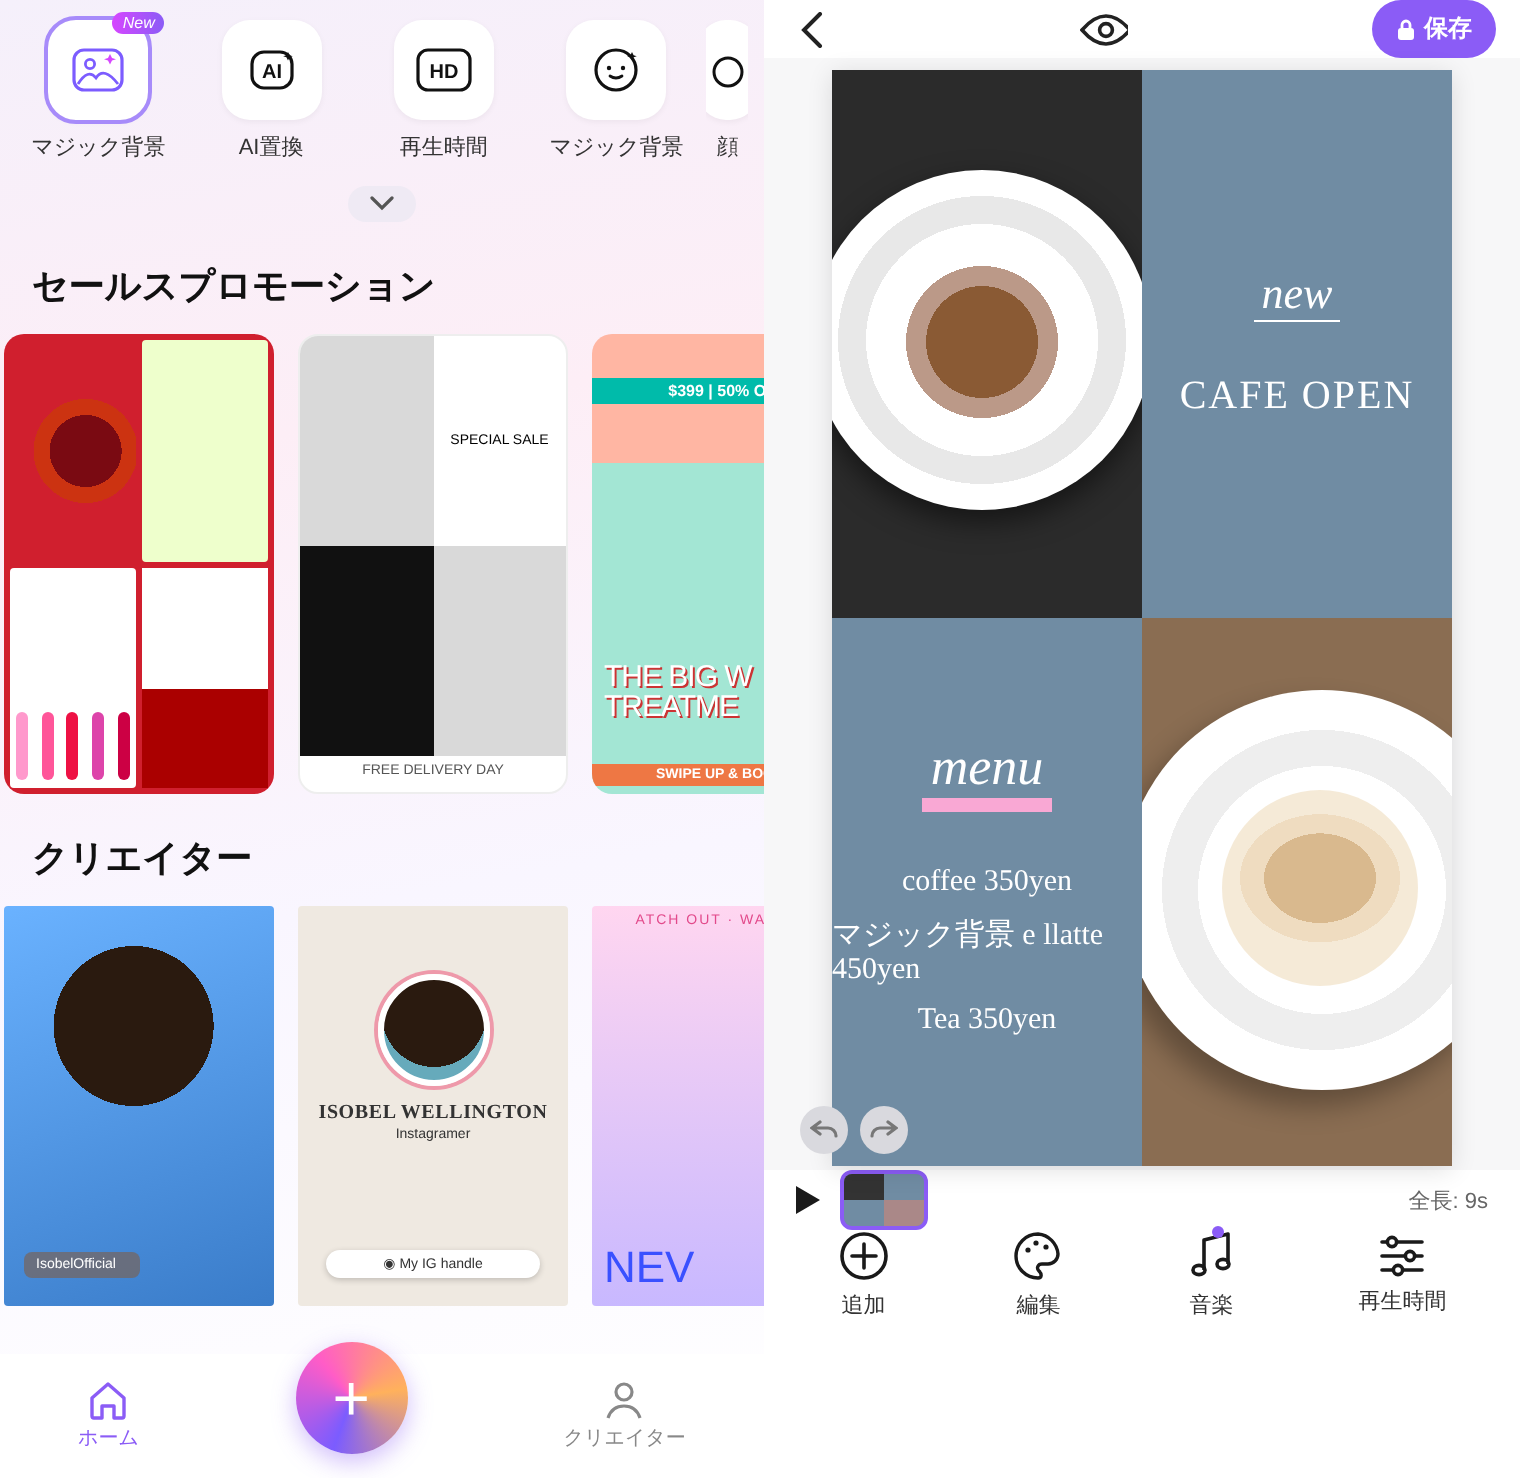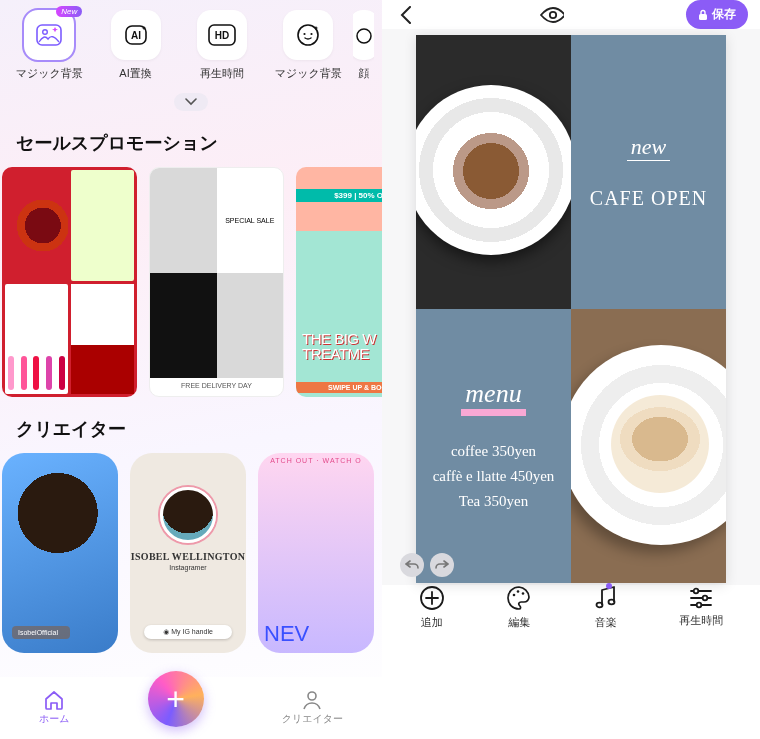--- a/index.html
+++ b/index.html
@@ -14,21 +14,21 @@
   .feature-label { font-size: 11px; color: #333; text-align: center; white-space: nowrap; }
   .feature-badge { position: absolute; top: -4px; right: 8px; font-size: 8px; background: linear-gradient(90deg,#d646ff,#8b5cf6); color: #fff; padding: 1px 5px; border-radius: 6px; font-style: italic; }
   .feature-icon-box.active { outline: 2px solid #a78bfa; }
 
   .chevron-pill { margin: 12px auto 0; width: 34px; height: 18px; border-radius: 9px; background: #efeaf4; display: flex; align-items: center; justify-content: center; }
 
   .section-title { font-size: 18px; font-weight: 700; padding: 20px 16px 12px; color: #111; }
 
   .h-scroll { display: flex; gap: 12px; padding: 0 0 0 2px; overflow: hidden; }
   .template-card { width: 135px; height: 230px; border-radius: 10px; flex-shrink: 0; position: relative; overflow: hidden; }
-  .creator-card { width: 116px; height: 200px; border-radius: 22px; flex-shrink: 0; position: relative; overflow: hidden; }
+  .creator-card { width: 135px; height: 200px; border-radius: 2px; flex-shrink: 0; position: relative; overflow: hidden; }
 
   
   .promo1 { background: #d01f2e; display: grid; grid-template-columns: 1fr 1fr; grid-template-rows: 1fr 1fr; gap: 3px; padding: 3px; }
   .promo1 > div { background: #fff; border-radius: 2px; }
   .promo1 .lips { background: radial-gradient(circle at 60% 50%, #7a0a12 0 18px, #c31 0 26px, #d01f2e 0); }
   .promo1 .swatches { display:flex; align-items:flex-end; justify-content:space-around; padding-bottom:4px; background:#fff; }
   .promo1 .sw { width:6px; height:34px; border-radius:3px; }
   .promo1 .lipstick { background: linear-gradient(#fff 0 55%, #a00 0); border-radius:0; }
 
   .promo2 { background:#fff; border:1px solid #eee; display:grid; grid-template-columns:1fr 1fr; grid-template-rows:1fr 1fr 18px; font-size:7px; text-align:center; }
@@ -256,21 +256,21 @@
         <div class="plate saucer-t"></div>
           <div class="plate foam-t"></div>
       </div>
       <div class="cell blue">
         <div class="word-new">new</div>
         <div class="word-open">CAFE OPEN</div>
       </div>
       <div class="cell blue">
         <div class="word-menu">menu</div>
         <div class="menu-line">coffee 350yen</div>
-        <div class="menu-line">caffè e llatte 450yen</div>
+        <div class="menu-line">マジック背景 e llatte 450yen</div>
         <div class="menu-line">Tea 350yen</div>
       </div>
       <div class="cell coffee-bot">
         <div class="plate saucer-b"></div>
           <div class="plate foam-b"></div>
       </div>
     </div>
     <div class="undo-row">
       <div class="ico-disc">
         <svg width="14" height="12">
@@ -278,20 +278,34 @@
           </svg>
       </div>
       <div class="ico-disc">
         <svg width="14" height="12">
             <path d="M9 2l4 3-4 3M13 5H5a4 4 0 00-4 4" fill="none" stroke="#777" stroke-width="1.6" stroke-linecap="round"></path>
           </svg>
       </div>
     </div>
   </div>
 
+  <div class="timeline-row">
+    <div>
+        <div class="play-tri"></div>
+      </div>
+    <div class="clip-thumb">
+        <div></div>
+        <div></div>
+        <div></div>
+        <div></div>
+      </div>
+    <div class="dur">
+      <span>全長:</span> <span>9s</span>
+    </div>
+  </div>
 
   <div class="tool-row">
     <div class="tool-item">
       <svg width="26" height="26">
           <circle cx="13" cy="13" r="11" fill="none" stroke="#1a1a1a" stroke-width="1.8"></circle>
           <path d="M13 7v12M7 13h12" stroke="#1a1a1a" stroke-width="1.8" stroke-linecap="round"></path>
         </svg>
       <span class="tool-label">追加</span>
     </div>
     <div class="tool-item">

